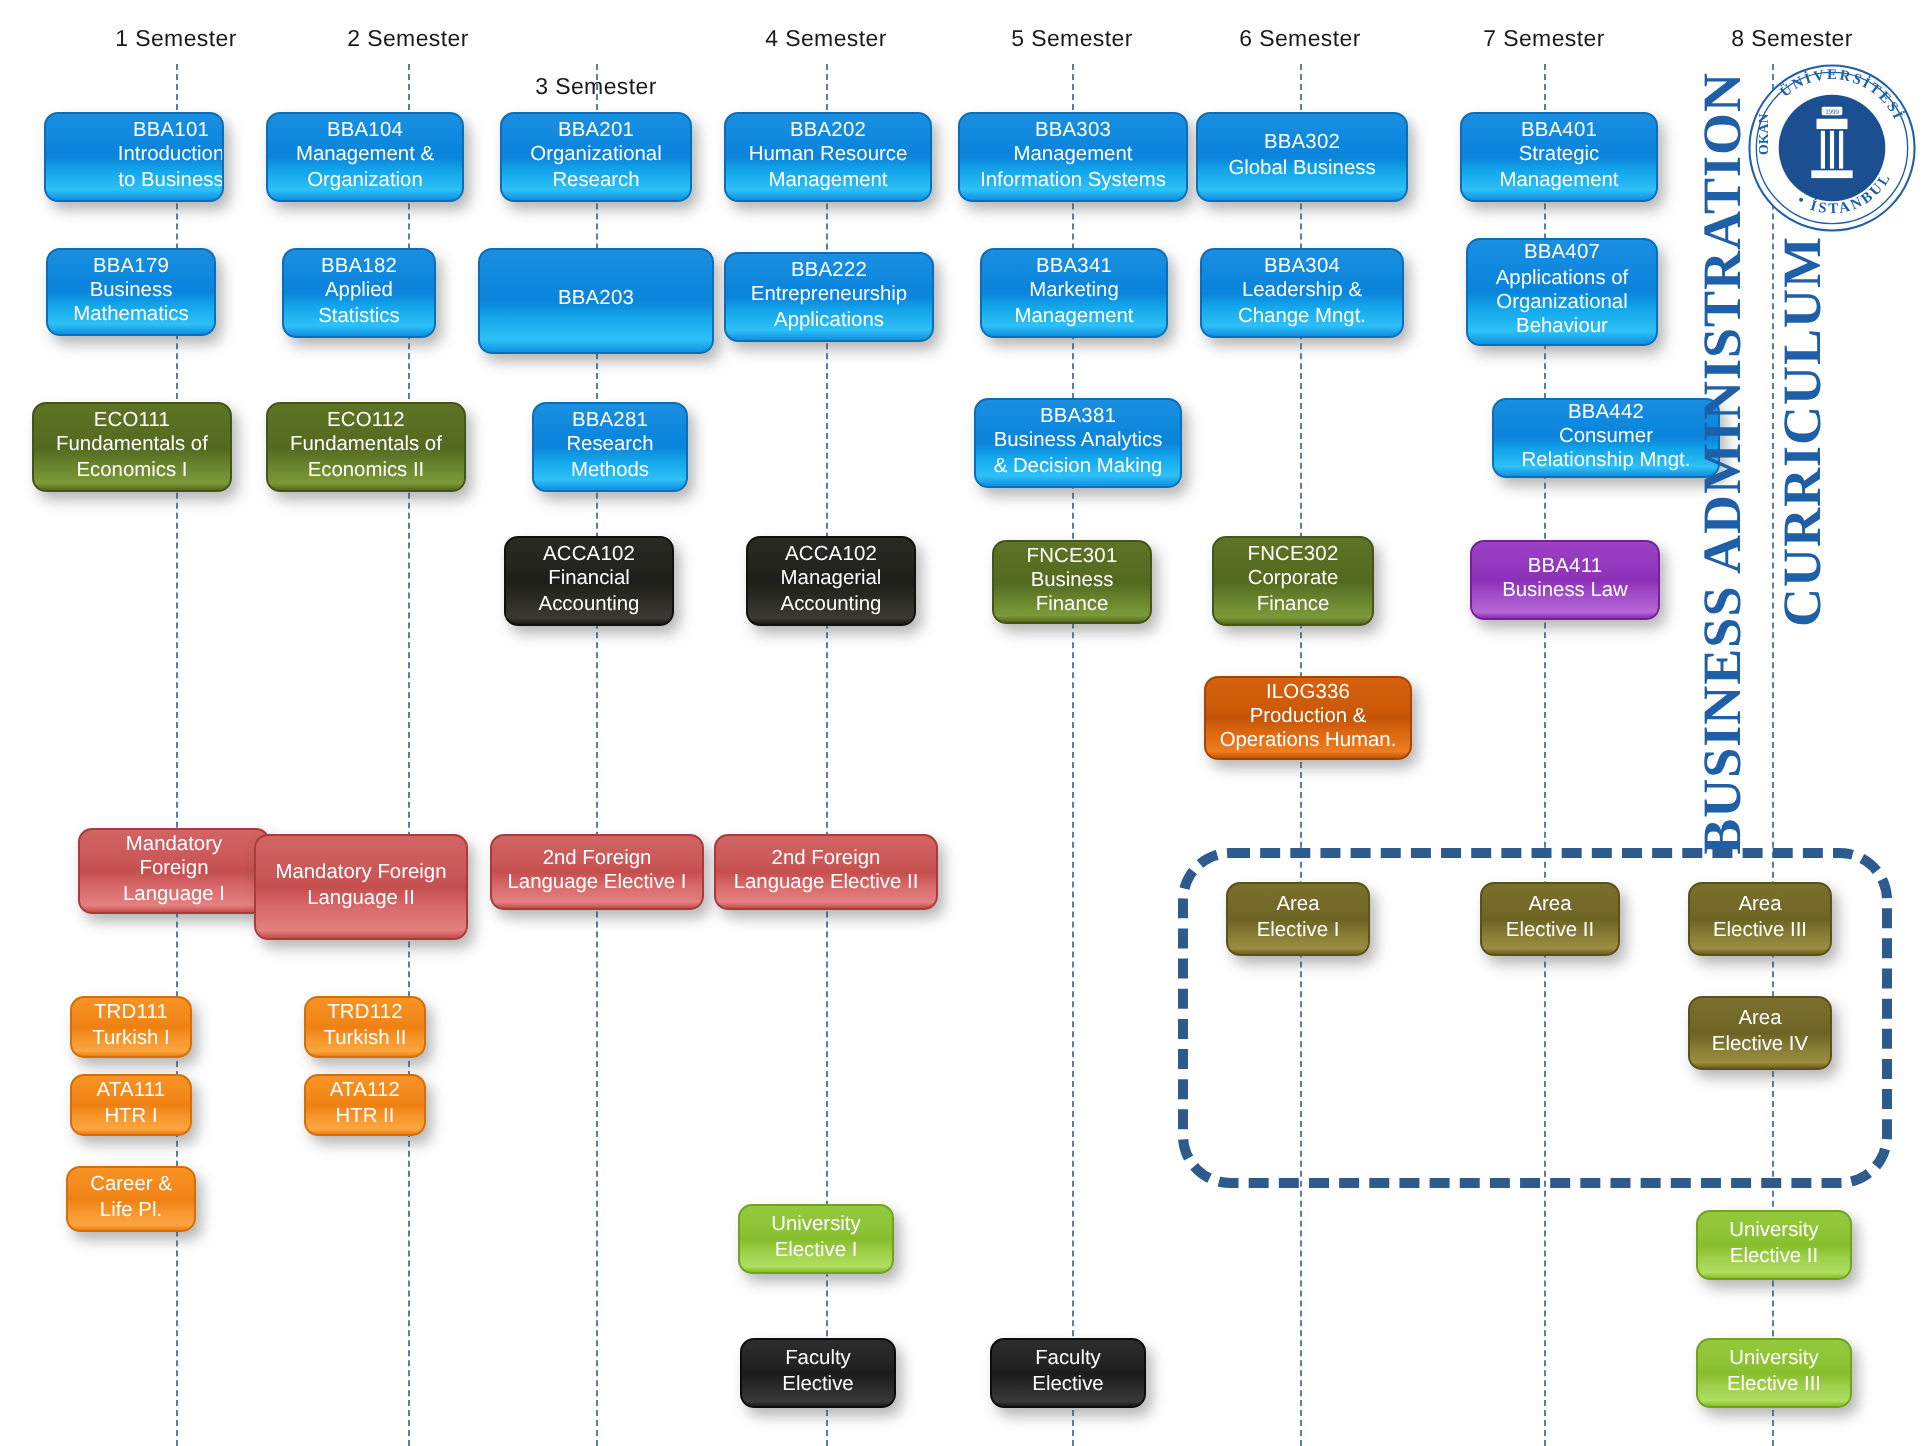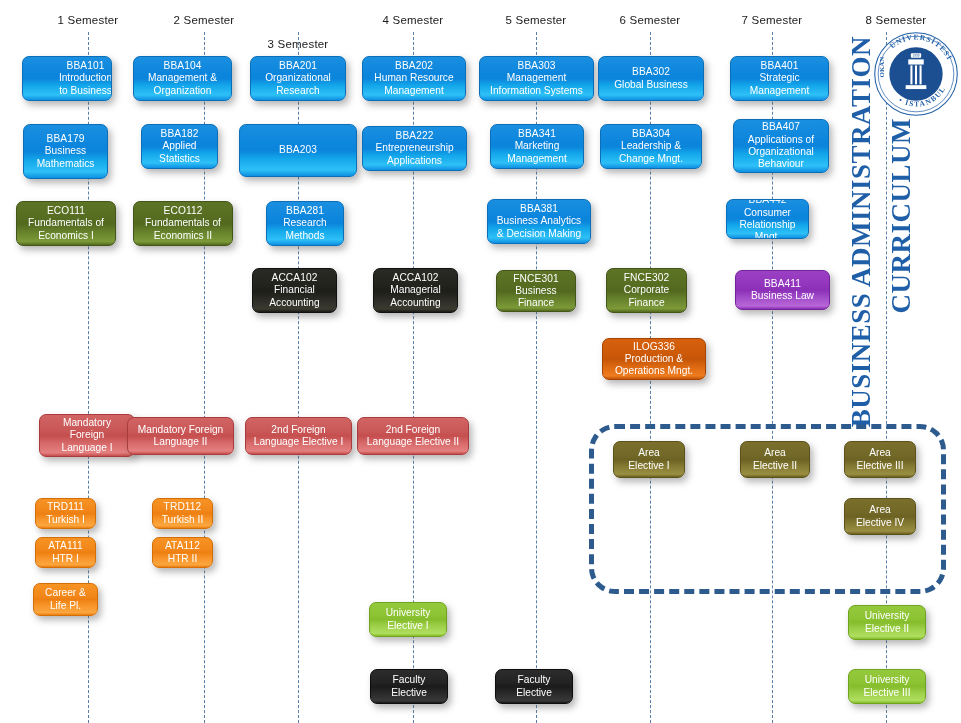--- a/index.html
+++ b/index.html
@@ -212,21 +212,21 @@
           <span>Global Business</span>
         </div>
       </div>
       <div class="node t-blue" style="left: 730px; top: 56px; width: 99px; height: 45px;">
         <div class="code">BBA401</div>
         <div class="name">
           <span>Strategic</span>
           <span>Management</span>
         </div>
       </div>
-      <div class="node t-blue" style="left: 23px; top: 124px; width: 85px; height: 55px; justify-content: center;">
+      <div class="node t-blue" style="left: 23px; top: 124px; width: 85px; height: 44px; justify-content: center;">
         <div class="code">BBA179</div>
         <div class="name">
           <span>Business</span>
           <span>Mathematics</span>
         </div>
       </div>
       <div class="node t-blue" style="left: 141px; top: 124px; width: 77px; height: 45px;">
         <div class="code">BBA182</div>
         <div class="name">
           <span>Applied</span>
@@ -286,21 +286,21 @@
           <span>Methods</span>
         </div>
       </div>
       <div class="node t-blue" style="left: 487px; top: 199px; width: 104px; height: 45px;">
         <div class="code">BBA381</div>
         <div class="name">
           <span>Business Analytics</span>
           <span>&amp; Decision Making</span>
         </div>
       </div>
-      <div class="node t-blue" style="left: 726px; top: 199px; width: 83px; height: 40px;">
+      <div class="node t-blue" style="left: 746px; top: 199px; width: 114px; height: 40px;">
         <div class="code">BBA442</div>
         <div class="name">
           <span>Consumer</span>
           <span>Relationship Mngt.</span>
         </div>
       </div>
       <div class="node t-black" style="left: 252px; top: 268px; width: 85px; height: 45px;">
         <div class="code">ACCA102</div>
         <div class="name">
           <span>Financial</span>
@@ -331,31 +331,31 @@
       <div class="node t-purple" style="left: 735px; top: 270px; width: 95px; height: 40px;">
         <div class="code">BBA411</div>
         <div class="name">
           <span>Business Law</span>
         </div>
       </div>
       <div class="node t-orange-dark" style="left: 602px; top: 338px; width: 104px; height: 42px;">
         <div class="code">ILOG336</div>
         <div class="name">
           <span>Production &amp;</span>
-          <span>Operations Mngt.</span>
+          <span>Operations Human.</span>
         </div>
       </div>
       <div class="node t-red" style="left: 19px; top: 414px; width: 96px; height: 43px; margin-left: 20px;">
         <div class="name">
           <span>Mandatory</span>
           <span>Foreign</span>
           <span>Language I</span>
         </div>
       </div>
-      <div class="node t-red" style="left: 127px; top: 417px; width: 107px; height: 38px;">
+      <div class="node t-red" style="left: 127px; top: 417px; width: 107px; height: 53px;">
         <div class="name">
           <span>Mandatory Foreign</span>
           <span>Language II</span>
         </div>
       </div>
       <div class="node t-red" style="left: 245px; top: 417px; width: 107px; height: 38px;">
         <div class="name">
           <span>2nd Foreign</span>
           <span>Language Elective I</span>
         </div>

